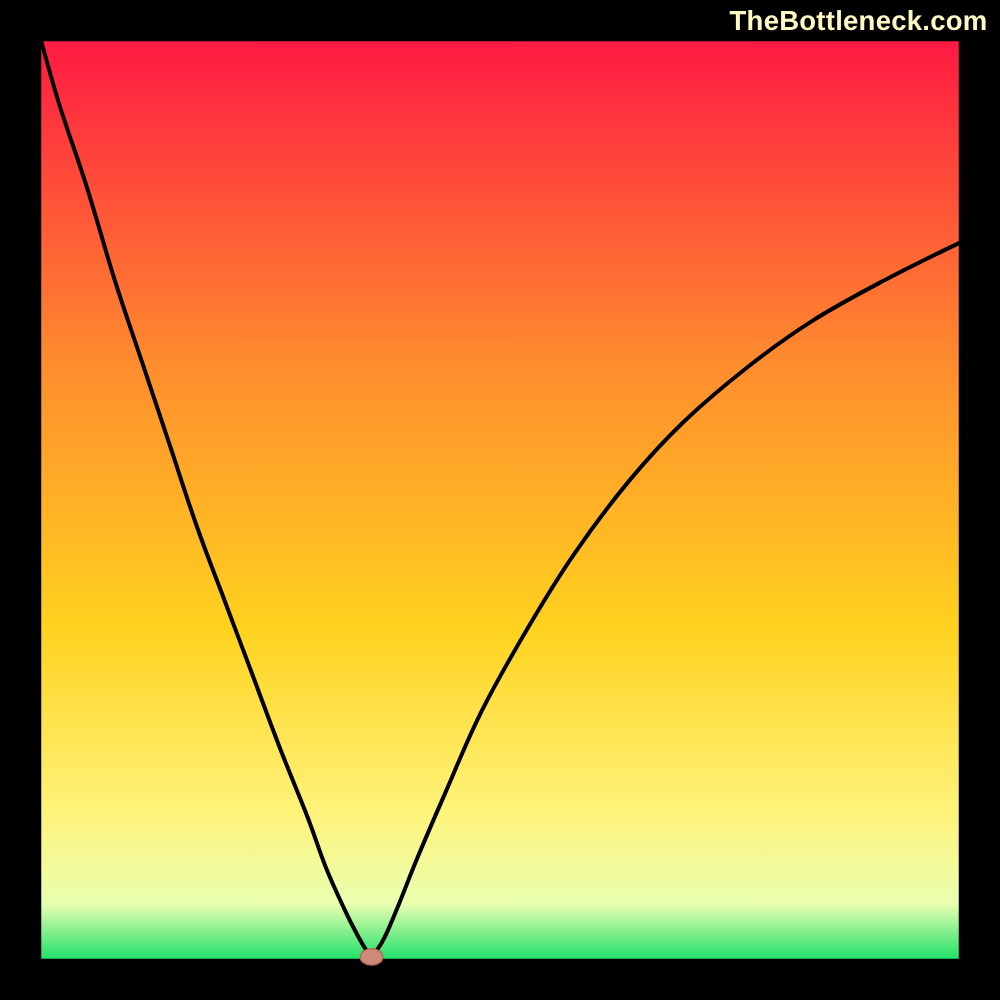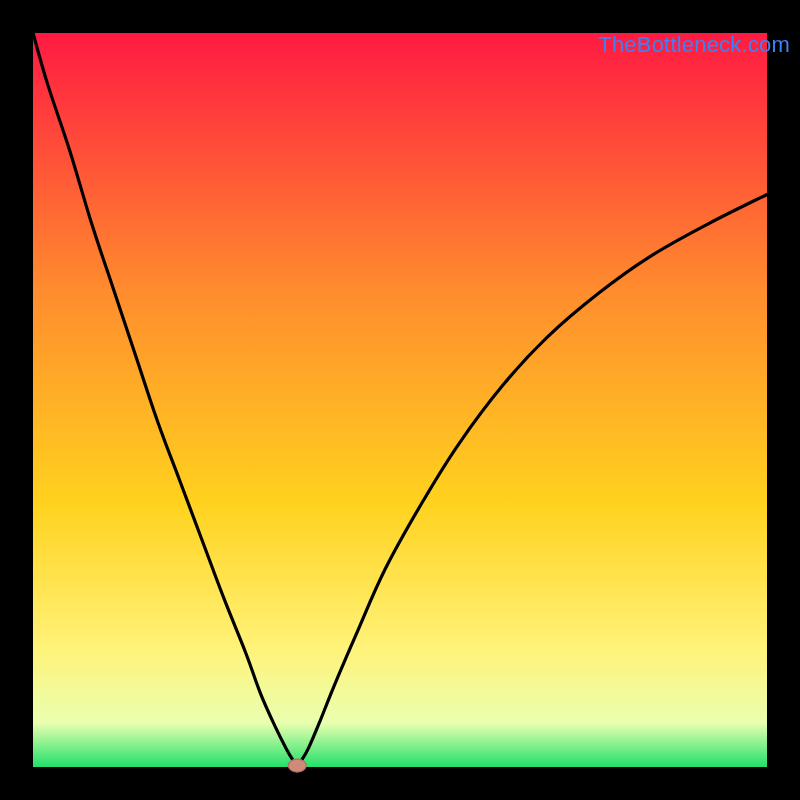--- a/index.html
+++ b/index.html
@@ -14,27 +14,26 @@
   .stage {
     position: relative;
     width: 800px;
     height: 800px;
     background: #000;
   }
   .watermark {
     position: absolute;
     top: 4px;
     right: 10px;
-    color: #3b82f6;
+    color: #fef9c3;
     font-size: 22px;
-    font-weight: 400;
+    font-weight: 700;
     letter-spacing: 0.2px;
     z-index: 5;
     user-select: none;
-    margin-top: 28px;
   }
   svg {
     position: absolute;
     top: 0;
     left: 0;
   }
 </style>
 </head>
 <body>
 

